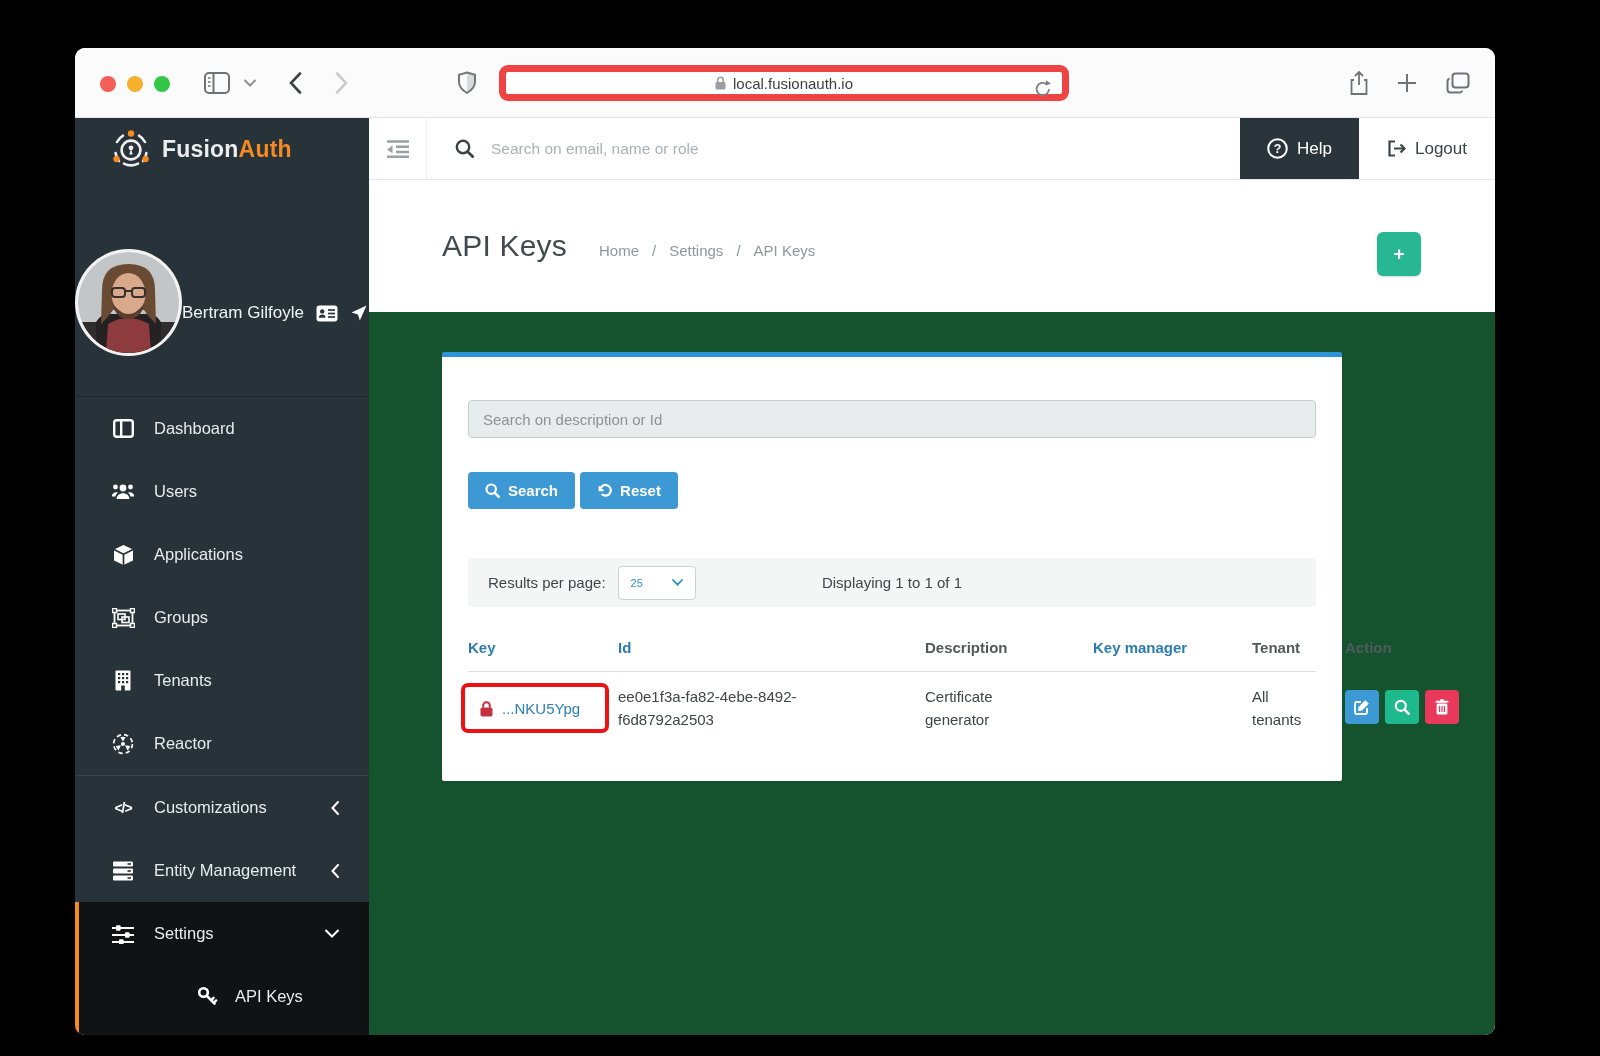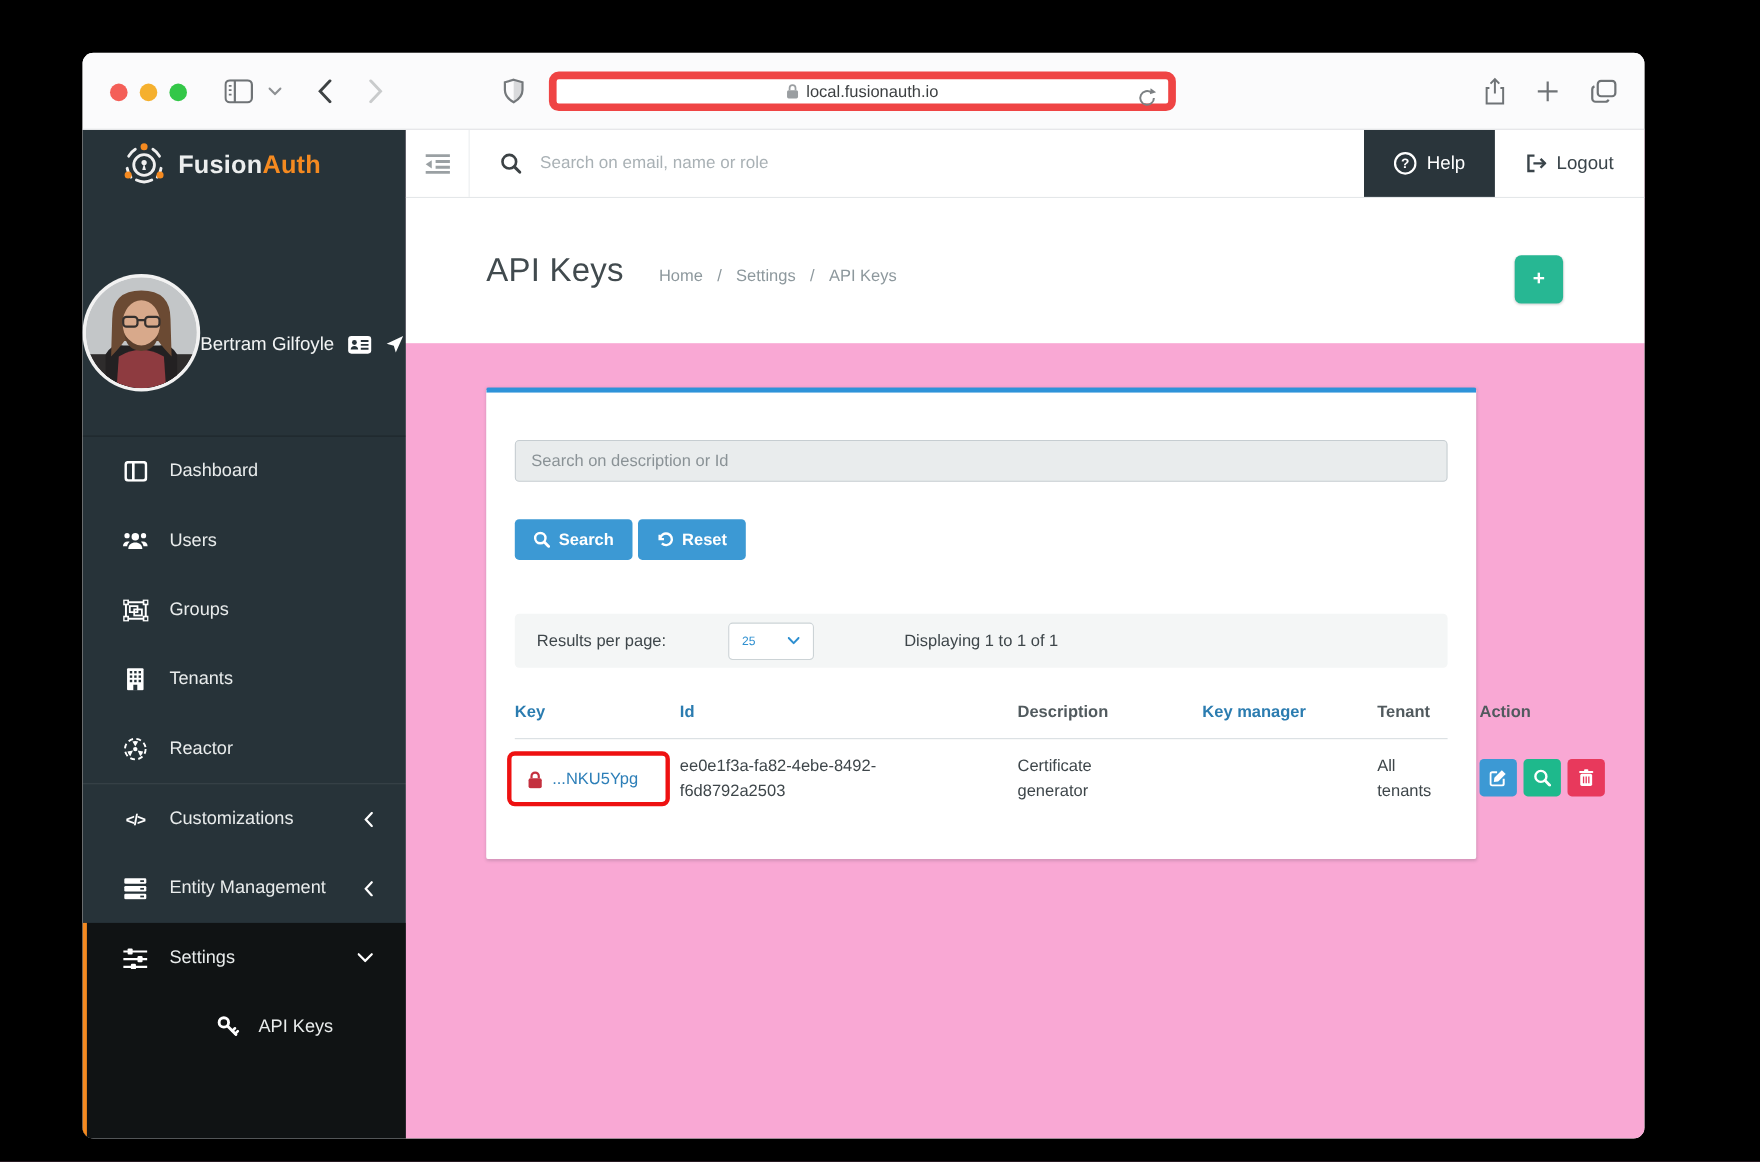--- a/index.html
+++ b/index.html
@@ -30,41 +30,41 @@
   .nav-item { height:63px; display:flex; align-items:center; padding:0 30px 0 36px; gap:19px; font-size:16.5px; cursor:pointer; }
   .nav-item .grow { flex:1; }
   .nav-icon { width:24px; display:flex; justify-content:center; flex-shrink:0; }
   .nav-divider { border-top:1px solid rgba(255,255,255,.09); margin:0; }
   .settings-block { flex:1; background:#101314; border-left:4px solid #f58a20; }
   .settings-block .nav-item { padding-left:32px; }
   .settings-block .sub-item { padding-left:116px; gap:16px; }
   .code-glyph { font-size:14px; font-weight:700; letter-spacing:-1px; color:#fff; }
 
   
-  .main { flex:1; display:flex; flex-direction:column; background:#f9a8d4; min-width:0; }
+  .main { flex:1; display:flex; flex-direction:column; background:#14532d; min-width:0; }
   .main-topbar { height:62px; background:#fff; border-bottom:1px solid #e4e7e9; display:flex; align-items:stretch; flex-shrink:0; }
   .collapse-cell { width:58px; display:flex; align-items:center; justify-content:center; border-right:1px solid #eceeef; }
   .topbar-search { flex:1; display:flex; align-items:center; gap:17px; padding-left:28px; }
   .topbar-search input { border:none; outline:none; font-size:15.5px; color:#3c4547; width:640px; font-family:"Liberation Sans", sans-serif; background:transparent; }
   .topbar-search input::placeholder { color:#a9b1b5; }
   .help-btn { background:#2a353b; color:#fff; display:flex; align-items:center; gap:9px; padding:0 27px; font-size:17px; cursor:pointer; }
   .logout-btn { color:#3a444a; display:flex; align-items:center; gap:9px; padding:0 28px; font-size:17px; cursor:pointer; }
 
   .title-row { height:132px; background:#fff; position:relative; display:flex; align-items:center; padding-left:73px; flex-shrink:0; }
   .page-title { font-size:30px; font-weight:400; color:#414a4e; letter-spacing:.2px; }
   .breadcrumb { display:flex; align-items:center; gap:13px; margin-left:32px; margin-top:9px; font-size:15px; color:#8d989d; }
   .add-btn { position:absolute; right:74px; top:52px; width:44px; height:44px; border:none; border-radius:6px; background:#27b793; color:#fff; font-size:19px; font-weight:700; cursor:pointer; box-shadow:0 1px 2px rgba(0,0,0,.15); }
 
   .content { flex:1; position:relative; }
   .card { position:absolute; left:73px; top:40px; width:900px; background:#fff; border-radius:2px; box-shadow:0 1px 3px rgba(40,50,60,.18); border-top:5px solid #2e93d9; padding:0 26px 48px 26px; }
   .panel-search { margin-top:43px; width:100%; height:38px; background:#e9eced; border:1px solid #c6cdd1; border-radius:4px; padding:0 14px; font-size:15px; color:#3c4547; font-family:"Liberation Sans", sans-serif; outline:none; }
   .panel-search::placeholder { color:#8a9296; }
   .btn-row { margin-top:34px; display:flex; gap:5px; }
   .blue-btn { height:37px; border:none; border-radius:4px; background:#3c99d4; color:#fff; font-size:15px; font-weight:700; display:flex; align-items:center; gap:8px; padding:12px 17px; cursor:pointer; font-family:"Liberation Sans", sans-serif; }
-  .results-bar { margin-top:49px; height:49px; background:#f4f6f6; border-radius:4px; display:flex; align-items:center; padding:0 20px; position:relative;gap:44px; }
+  .results-bar { margin-top:49px; height:49px; background:#f4f6f6; border-radius:4px; display:flex; align-items:center; padding:0 20px; position:relative; }
   .results-label { font-size:15px; color:#3e464a; }
   .pp-select { margin-left:12px; width:78px; height:34px; background:#fff; border:1px solid #ccd3d6; border-radius:4px; display:flex; align-items:center; justify-content:space-between; padding:12px 12px; color:#2e8fd0; font-size:11px; cursor:pointer; }
   .displaying { position:absolute; left:50%; transform:translateX(-50%); font-size:15px; color:#3e464a; }
 
   .grid-table { margin-top:32px; }
   .t-head, .t-row { display:grid; grid-template-columns:134px 291px 152px 143px 77px auto; column-gap:16px; }
   .t-head { border-bottom:1px solid #d9dee1; padding-bottom:15px; }
   .th { font-size:15px; font-weight:700; }
   .th.link { color:#2b7cb0; cursor:pointer; }
   .th.plain { color:#515a5e; }
@@ -229,20 +229,29 @@
             <svg width="24" height="19" viewBox="0 0 24 19">
               <circle cx="12" cy="6" r="3.4" fill="#fff"></circle>
               <path d="M5.6 17c0-3.6 2.8-5.8 6.4-5.8s6.4 2.2 6.4 5.8z" fill="#fff"></path>
               <circle cx="4.5" cy="5" r="2.4" fill="#fff"></circle>
               <circle cx="19.5" cy="5" r="2.4" fill="#fff"></circle>
               <path d="M0.8 14.5c0-2.6 1.9-4.2 4.4-4.2.6 0 1.2.1 1.7.3-1.3 1.2-2.1 2.5-2.3 3.9z" fill="#fff"></path>
               <path d="M23.2 14.5c0-2.6-1.9-4.2-4.4-4.2-.6 0-1.2.1-1.7.3 1.3 1.2 2.1 2.5 2.3 3.9z" fill="#fff"></path>
             </svg>
           </span>
         <span>Users</span>
+      </div>
+      <div class="nav-item">
+        <span class="nav-icon">
+            <svg width="21" height="22" viewBox="0 0 21 22">
+              <path d="M10.5 1 20 5.6v10.8L10.5 21 1 16.4V5.6z" fill="#fff"></path>
+              <path d="M10.5 10.2V21M1 5.6l9.5 4.6L20 5.6" fill="none" stroke="#273339" stroke-width="1.7"></path>
+            </svg>
+          </span>
+        <span>Applications</span>
       </div>
       <div class="nav-item">
         <span class="nav-icon">
             <svg width="23" height="20" viewBox="0 0 23 20">
               <rect x="2.5" y="2.5" width="18" height="15" fill="none" stroke="#fff" stroke-width="1.8"></rect>
               <rect x="0.5" y="0.5" width="4" height="4" fill="#273339" stroke="#fff" stroke-width="1.5"></rect>
               <rect x="18.5" y="0.5" width="4" height="4" fill="#273339" stroke="#fff" stroke-width="1.5"></rect>
               <rect x="0.5" y="15.5" width="4" height="4" fill="#273339" stroke="#fff" stroke-width="1.5"></rect>
               <rect x="18.5" y="15.5" width="4" height="4" fill="#273339" stroke="#fff" stroke-width="1.5"></rect>
               <rect x="6" y="6" width="7" height="5.5" fill="none" stroke="#fff" stroke-width="1.6"></rect>

